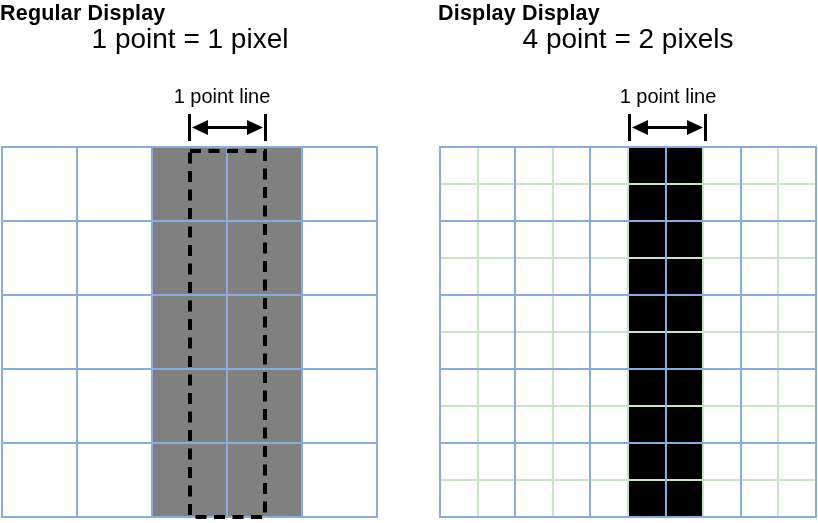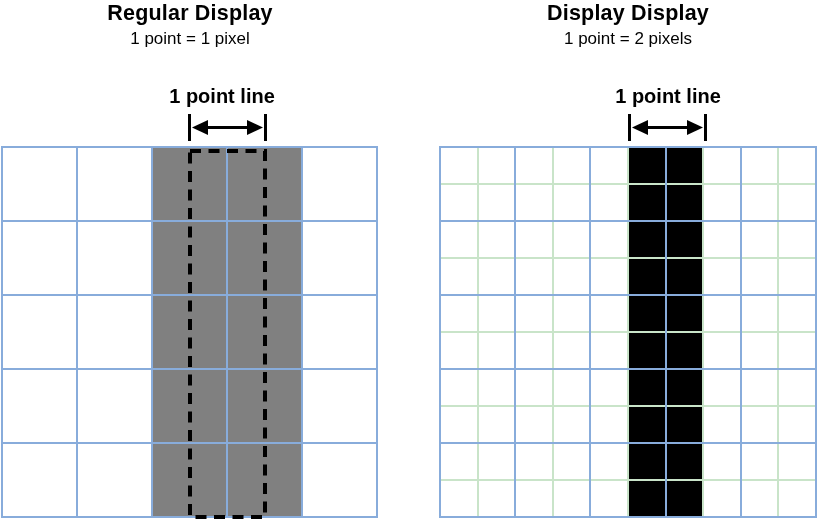--- a/index.html
+++ b/index.html
@@ -21,43 +21,42 @@
   }
   .stage {
     position: relative;
     width: 818px; height: 523px;
     background: var(--background);
   }
   .panel-title {
     position: absolute;
     top: 1px;
     width: 380px;
-    text-align: center;
+    text-align: left;
     font-size: 21.5px;
     font-weight: 700;
     line-height: 25px;
     letter-spacing: 0.2px;
   }
   .panel-subtitle {
     position: absolute;
     top: 26px;
     width: 380px;
     text-align: center;
-    font-size: 17px;
+    font-size: 28px;
     font-weight: 400;
     line-height: 25px;
   }
   .pointline-label {
     position: absolute;
     top: 84px;
     width: 200px;
     text-align: center;
     font-size: 20px;
     line-height: 24px;
-    font-weight: bold;
   }
   .dim-arrow {
     position: absolute;
     top: 114px;
     width: 79px;
     height: 27px;
     color: var(--text);
   }
   .pixel-grid {
     position: absolute;
@@ -111,21 +110,21 @@
   </svg>
 
   <div class="pixel-grid" id="grid-regular"></div>
 
   <svg class="dashed-outline" viewBox="0 0 83 374" aria-hidden="true">
     <rect x="4" y="4" width="75" height="366" fill="none" stroke="currentColor" stroke-width="4" stroke-dasharray="11 7.5"></rect>
   </svg>
 
   <div class="panel-title" style="left:438px">Display Display</div>
 
-  <div class="panel-subtitle" style="left:438px">1 point = 2 pixels</div>
+  <div class="panel-subtitle" style="left:438px">4 point = 2 pixels</div>
 
   <div class="pointline-label" style="left:568px">1 point line</div>
 
   <svg class="dim-arrow" style="left:628px" viewBox="0 0 79 27" aria-hidden="true">
     <rect x="0" y="0" width="3" height="27" fill="currentColor"></rect>
     <rect x="76" y="0" width="3" height="27" fill="currentColor"></rect>
     <rect x="16" y="12" width="47" height="3" fill="currentColor"></rect>
     <polygon points="4,13.5 20,6 20,21" fill="currentColor"></polygon>
     <polygon points="75,13.5 59,6 59,21" fill="currentColor"></polygon>
   </svg>

